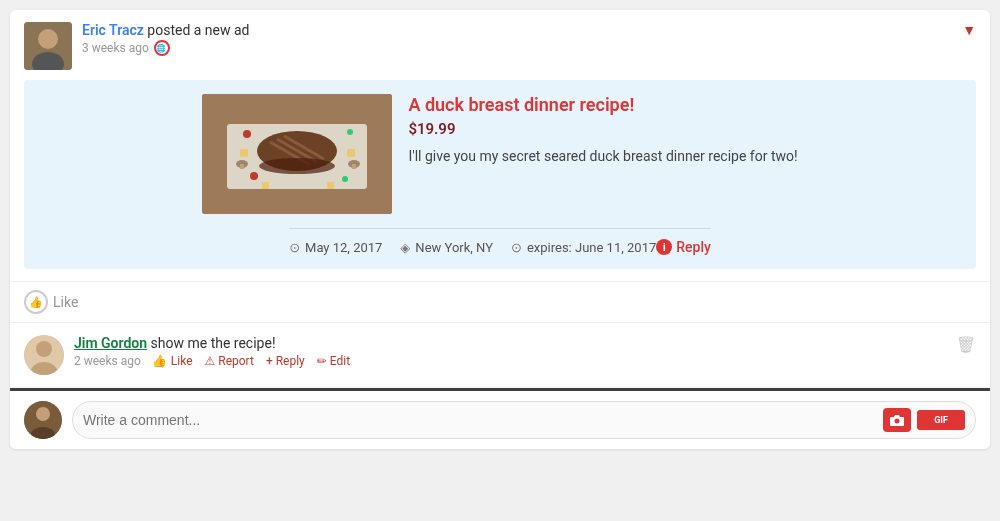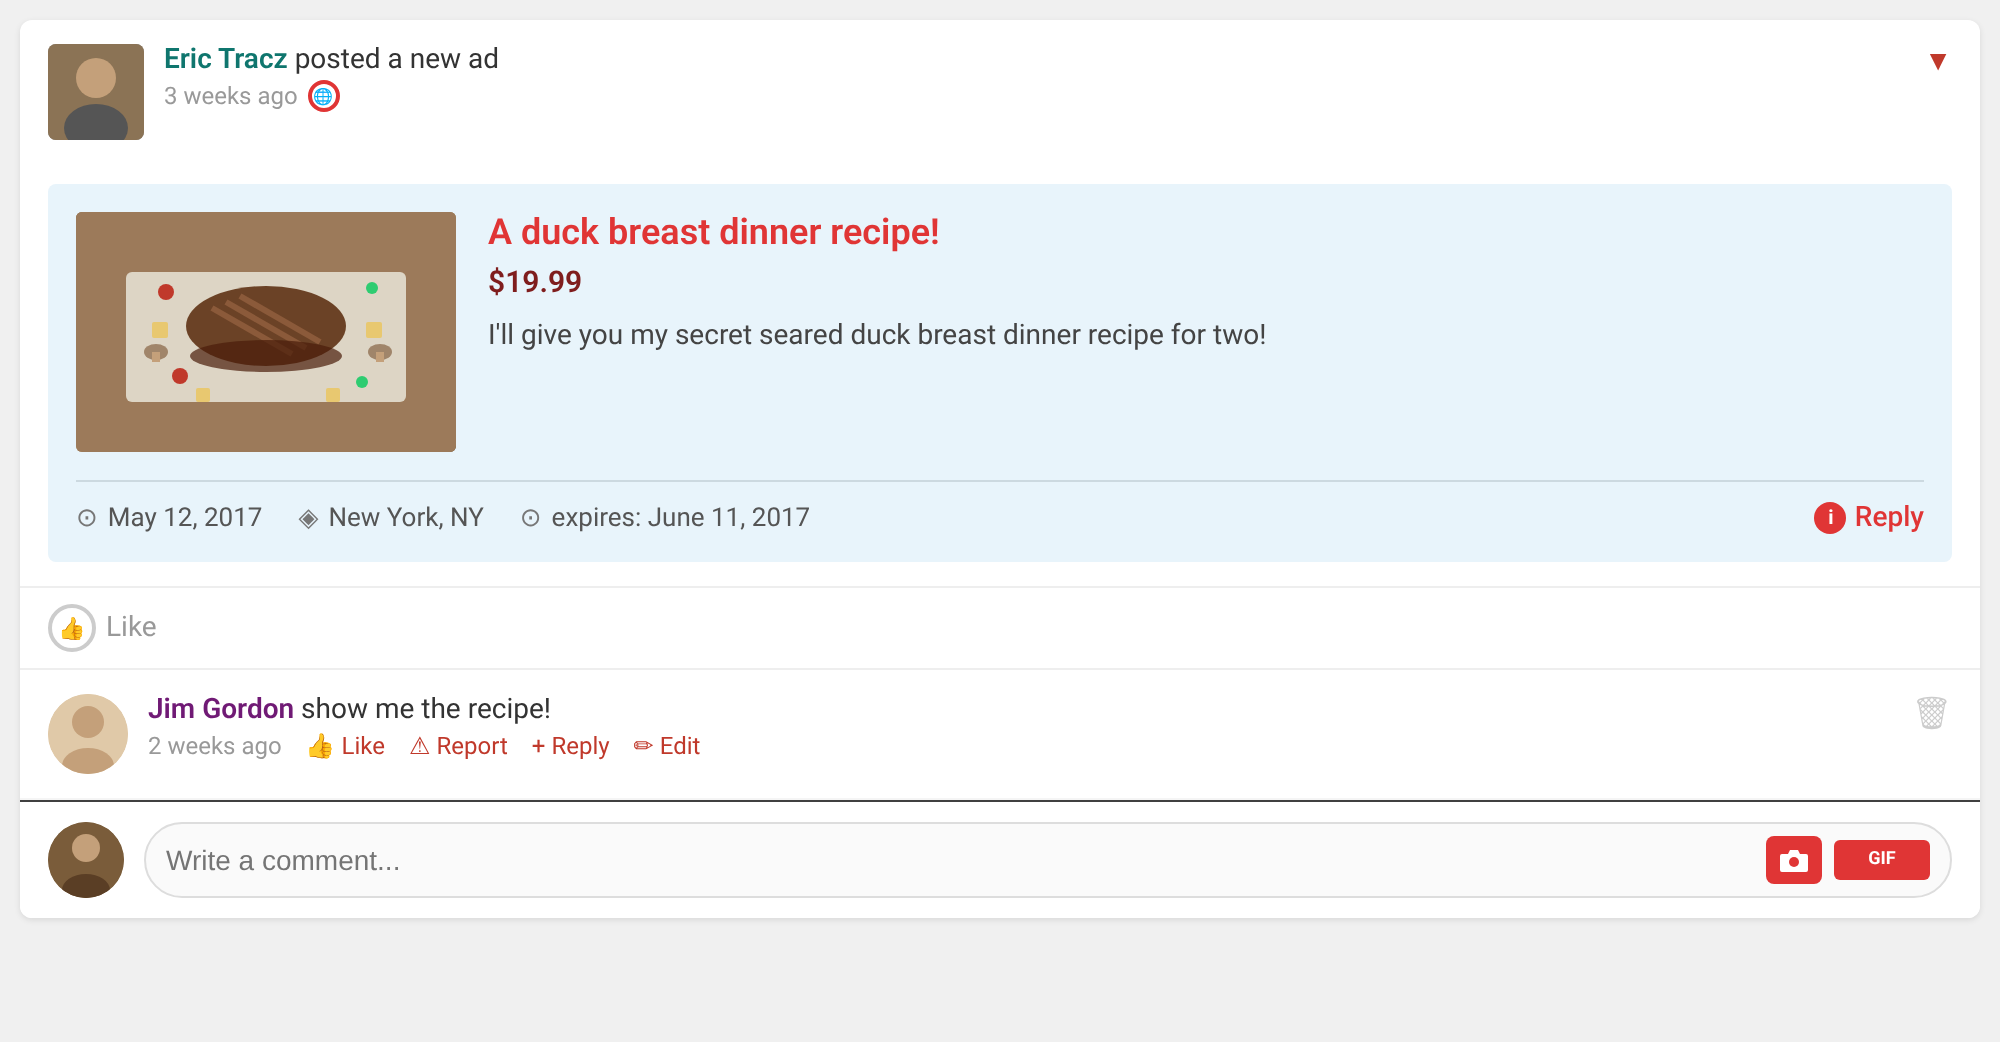--- a/index.html
+++ b/index.html
@@ -42,21 +42,21 @@
     }
     .post-meta {
       display: flex;
       flex-direction: column;
     }
     .post-author-line {
       font-size: 14px;
       color: #333;
     }
     .post-author-name {
-      color: #0f766e;
+      color: #3b82f6;
       font-weight: 600;
     }
     .post-time-line {
       display: flex;
       align-items: center;
       gap: 5px;
       margin-top: 2px;
     }
     .post-time {
       font-size: 12px;
@@ -75,25 +75,26 @@
     }
     .dropdown-arrow {
       color: #c0392b;
       font-size: 14px;
       cursor: pointer;
     }
     
     .ad-card {
       background: #e8f4fb;
       border-radius: 4px;
-      margin: 12px 14px 12px 14px;
+      margin: 0 14px 12px 14px;
       padding: 14px;
       display: flex;
       flex-direction: column;
       gap: 0;
+      align-items: center;
     }
     .ad-content {
       display: flex;
       gap: 16px;
       align-items: flex-start;
       margin-bottom: 14px;
     }
     .ad-image {
       width: 190px;
       height: 120px;
@@ -235,22 +236,23 @@
     }
     .comment-body {
       flex: 1;
     }
     .comment-text {
       font-size: 14px;
       color: #333;
       margin-bottom: 3px;
     }
     .comment-author {
-      color: #701a75;
+      color: #15803d;
       font-weight: 600;
+      text-decoration: underline;
     }
     .comment-actions {
       display: flex;
       align-items: center;
       gap: 12px;
       margin-top: 3px;
     }
     .comment-time {
       font-size: 12px;
       color: #999;
@@ -270,21 +272,21 @@
       cursor: pointer;
       margin-left: auto;
     }
     
     .comment-input-row {
       display: flex;
       align-items: center;
       padding: 10px 14px;
       gap: 10px;
       background: #fff;
-      border-top: 1px solid #404040;
+      border-top: 3px solid #404040;
     }
     .commenter-avatar {
       width: 38px;
       height: 38px;
       border-radius: 50%;
       background: #8b7355;
       flex-shrink: 0;
       overflow: hidden;
     }
     .comment-input-wrapper {

